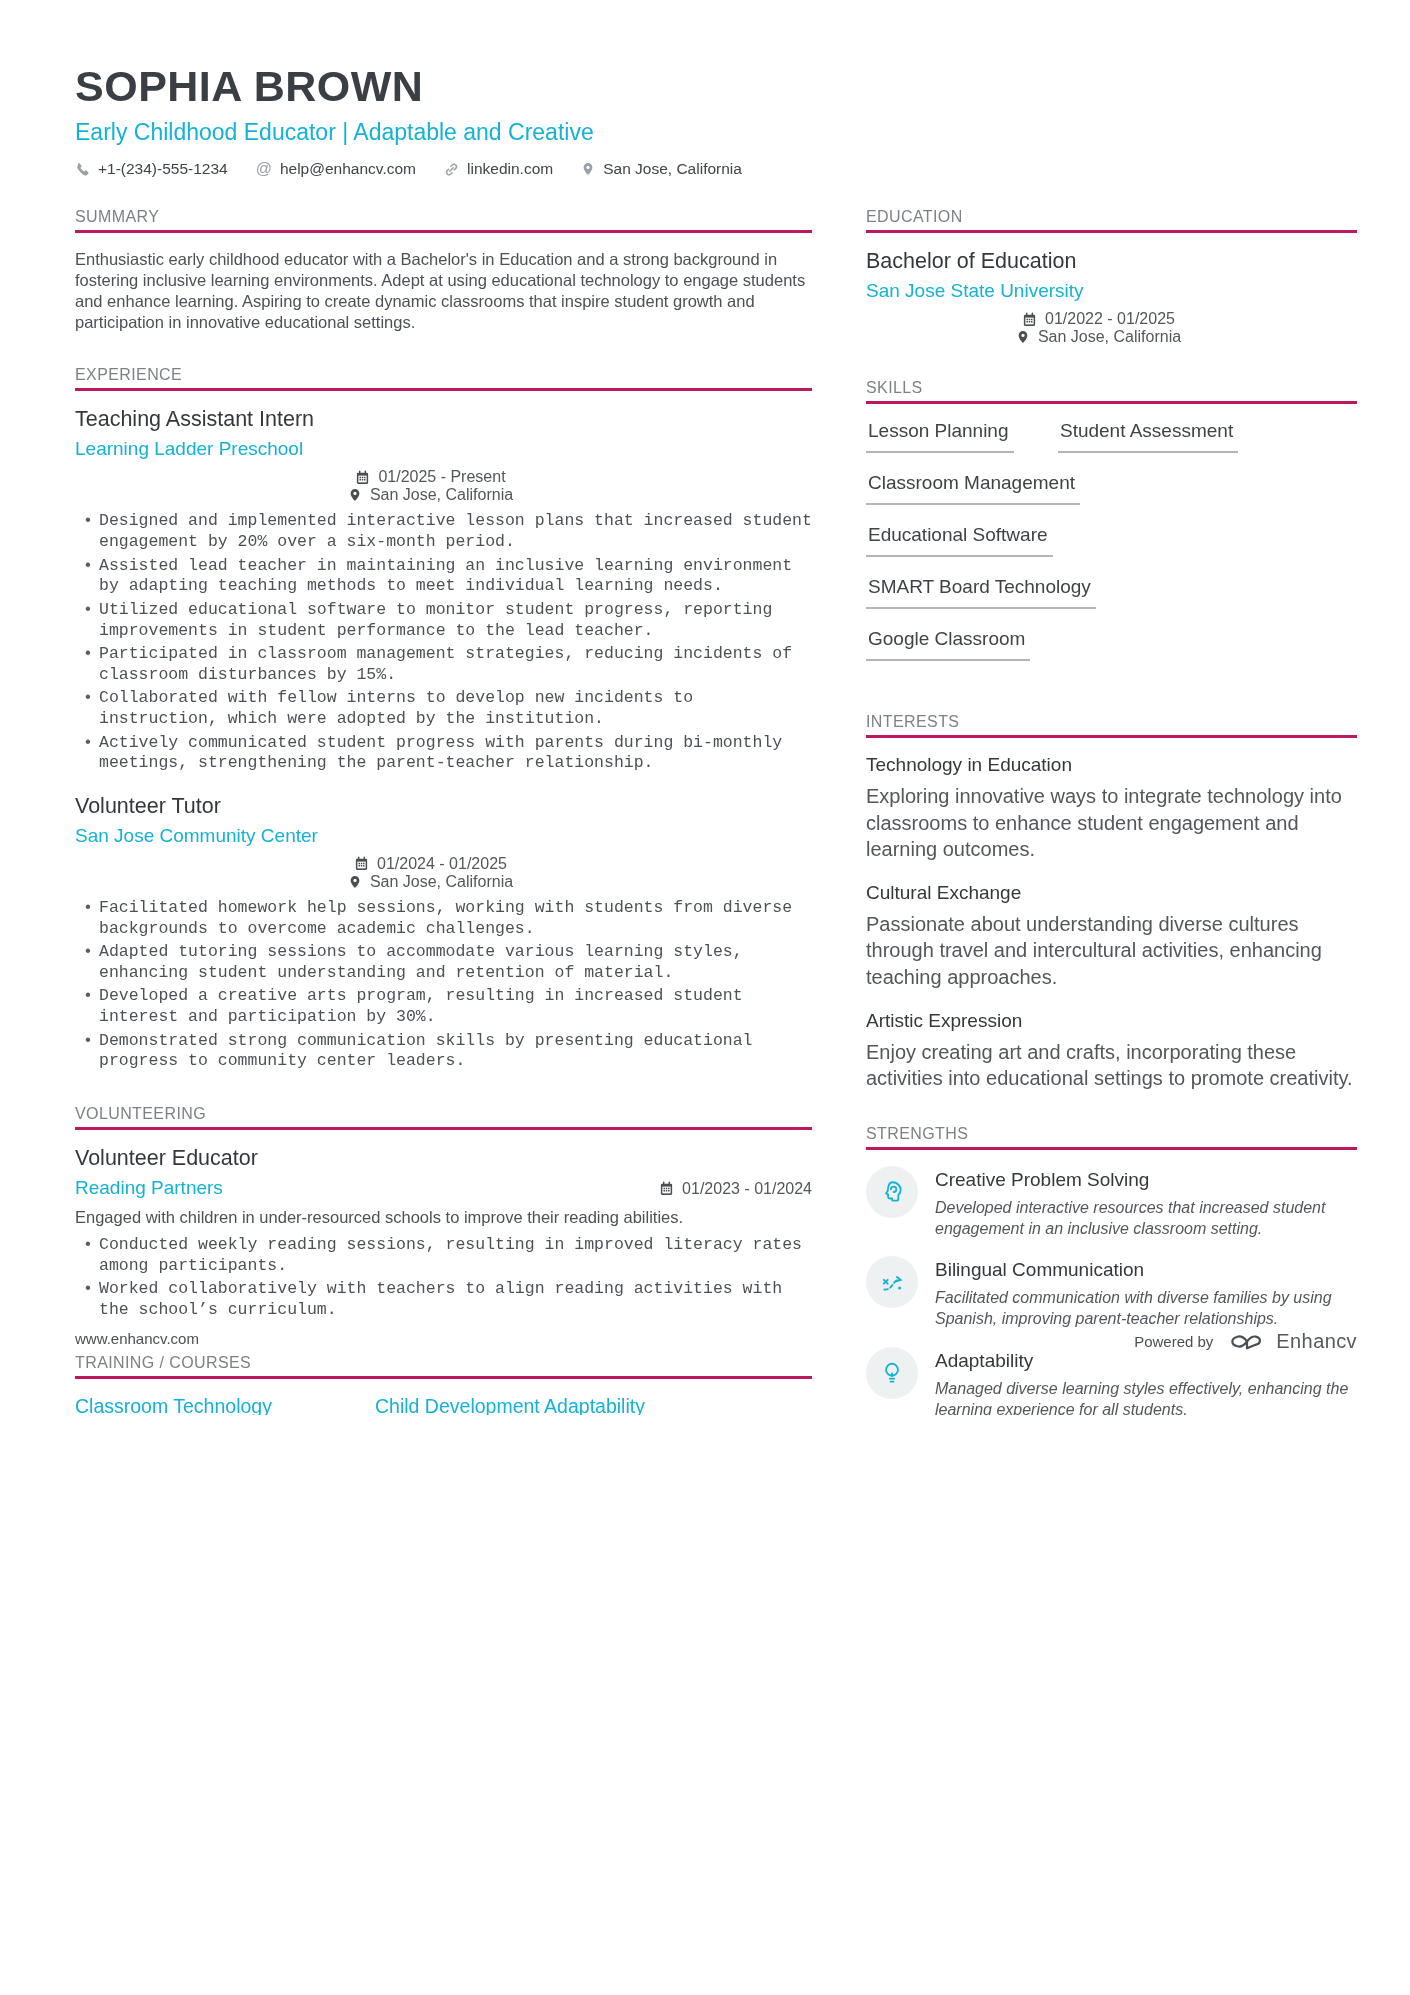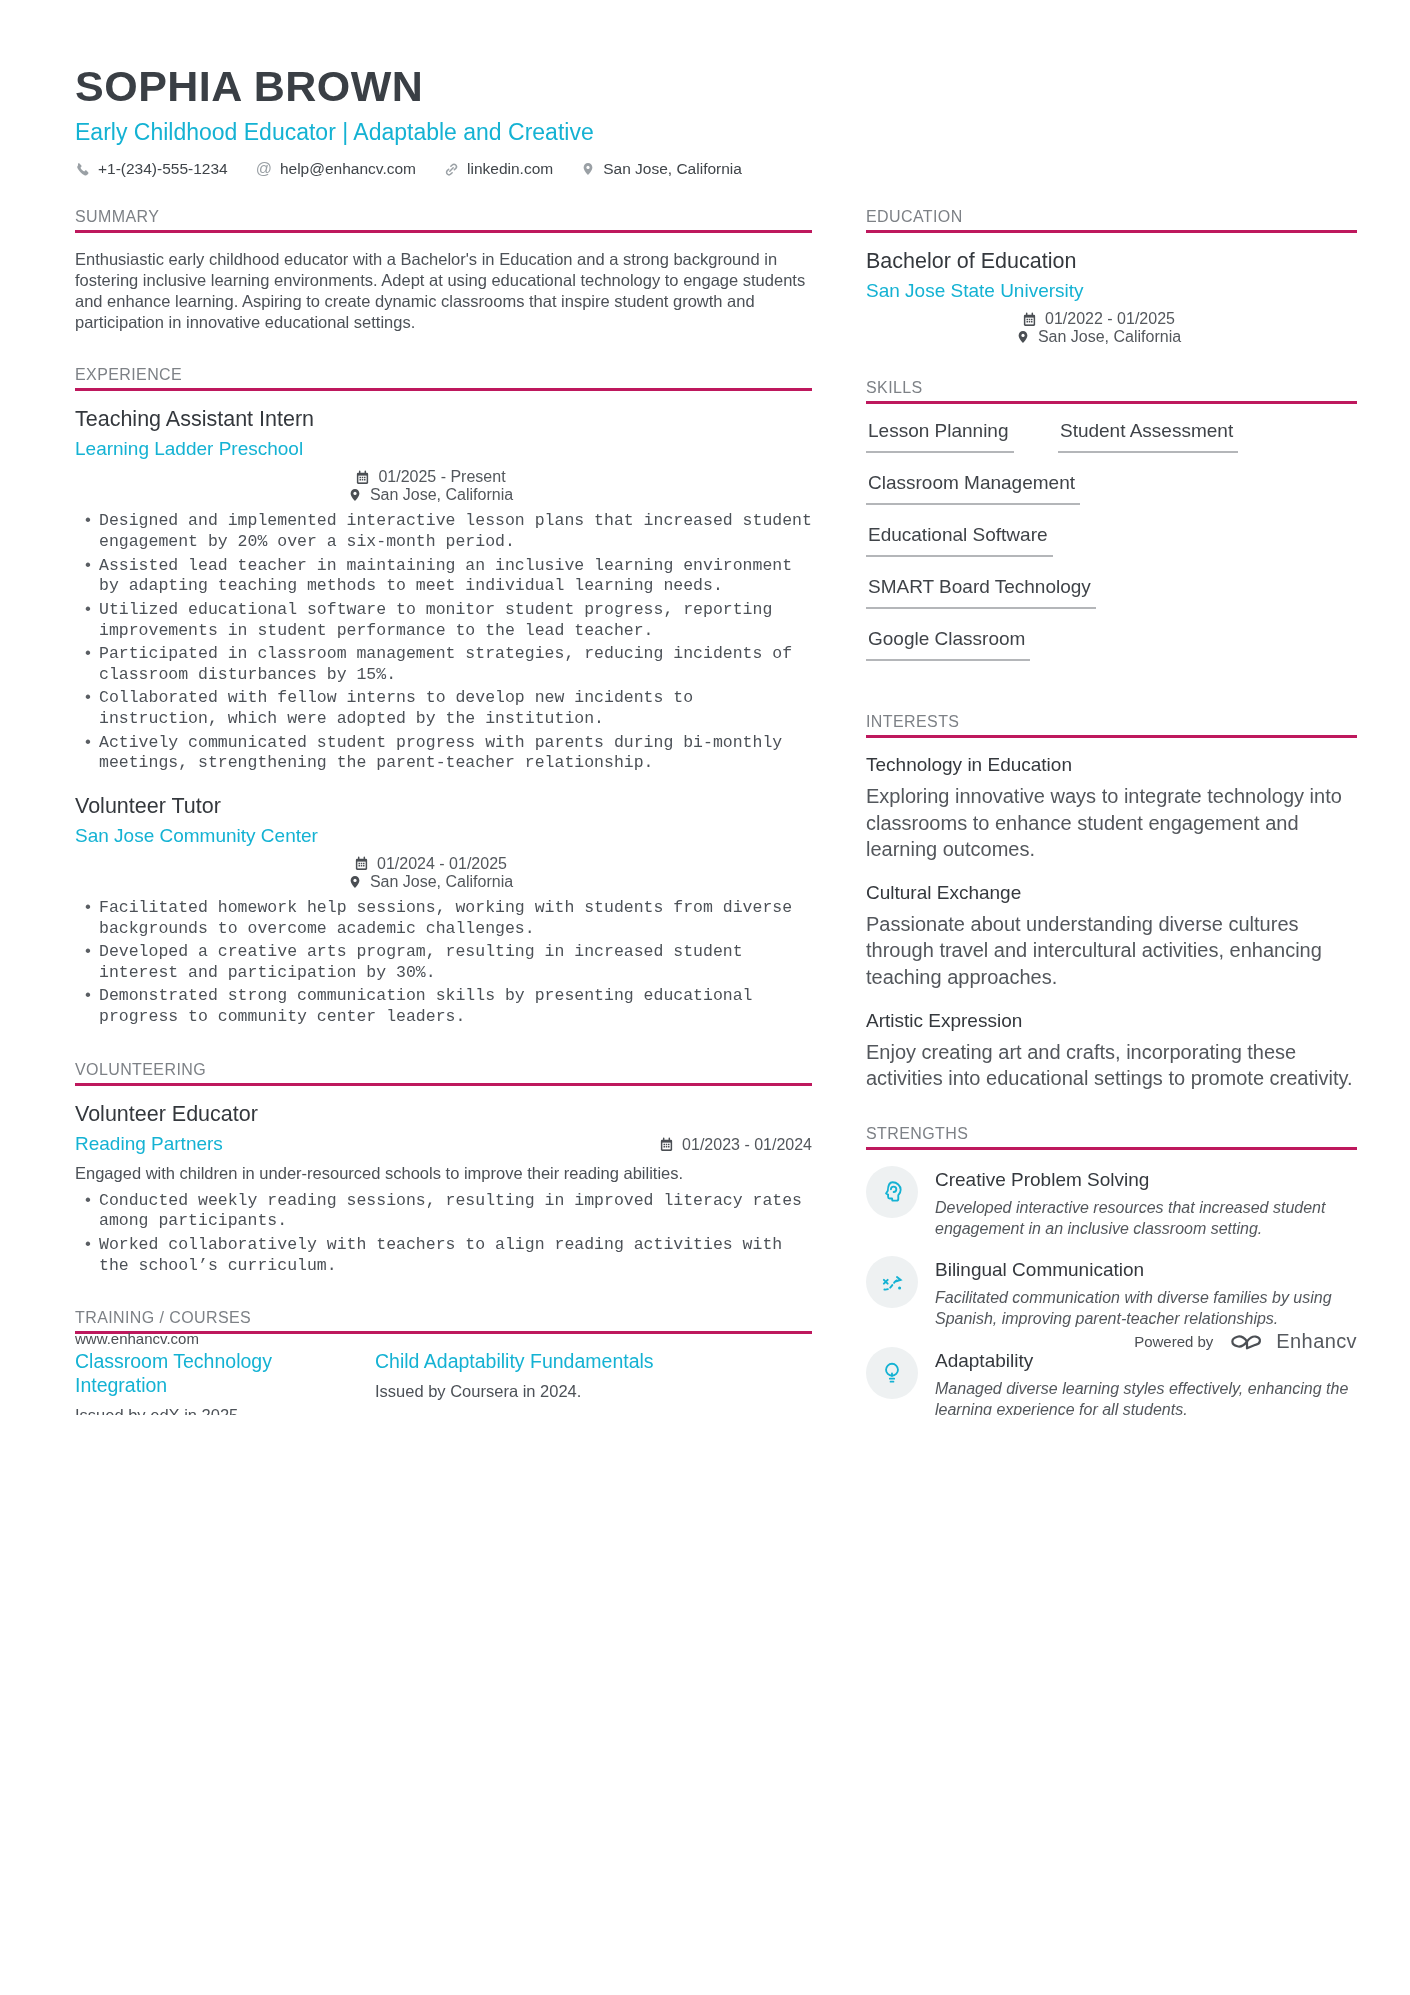--- a/index.html
+++ b/index.html
@@ -190,20 +190,21 @@
                 <svg viewBox="0 0 16 16" width="14" height="14">
                     <path d="M8 1.2c2.8 0 5 2.2 5 5 0 3.6-5 8.6-5 8.6S3 9.8 3 6.2c0-2.8 2.2-5 5-5z" fill="currentColor"></path>
                     <circle cx="8" cy="6.2" r="1.8" fill="#fff"></circle>
                   </svg>
               </span>
               <span>San Jose, California</span>
             </span>
           </div>
           <ul class="bullets">
             <li>Facilitated homework help sessions, working with students from diverse backgrounds to overcome academic challenges.</li>
+            <li>Adapted tutoring sessions to accommodate various learning styles, enhancing student understanding and retention of material.</li>
             <li>Developed a creative arts program, resulting in increased student interest and participation by 30%.</li>
             <li>Demonstrated strong communication skills by presenting educational progress to community center leaders.</li>
           </ul>
         </div>
       </section>
 
       <section class="section">
         <div class="section-heading">VOLUNTEERING</div>
         <div class="entry">
           <div class="entry-title">Volunteer Educator</div>
@@ -237,21 +238,21 @@
       </section>
 
       <section class="section">
         <div class="section-heading">TRAINING / COURSES</div>
         <div class="training-grid">
           <div class="course">
             <div class="course-title">Classroom Technology Integration</div>
             <div class="course-issued">Issued by edX in 2025.</div>
           </div>
           <div class="course">
-            <div class="course-title">Child Adaptability Fundamentals</div>
+            <div class="course-title">Child Development Adaptability</div>
             <div class="course-issued">Issued by Coursera in 2024.</div>
           </div>
           <div class="course">
             <div class="course-title">Instructional Strategies for ELL</div>
             <div class="course-issued">Issued by LinkedIn Learning in 2024.</div>
           </div>
         </div>
       </section>
 
     </div>

